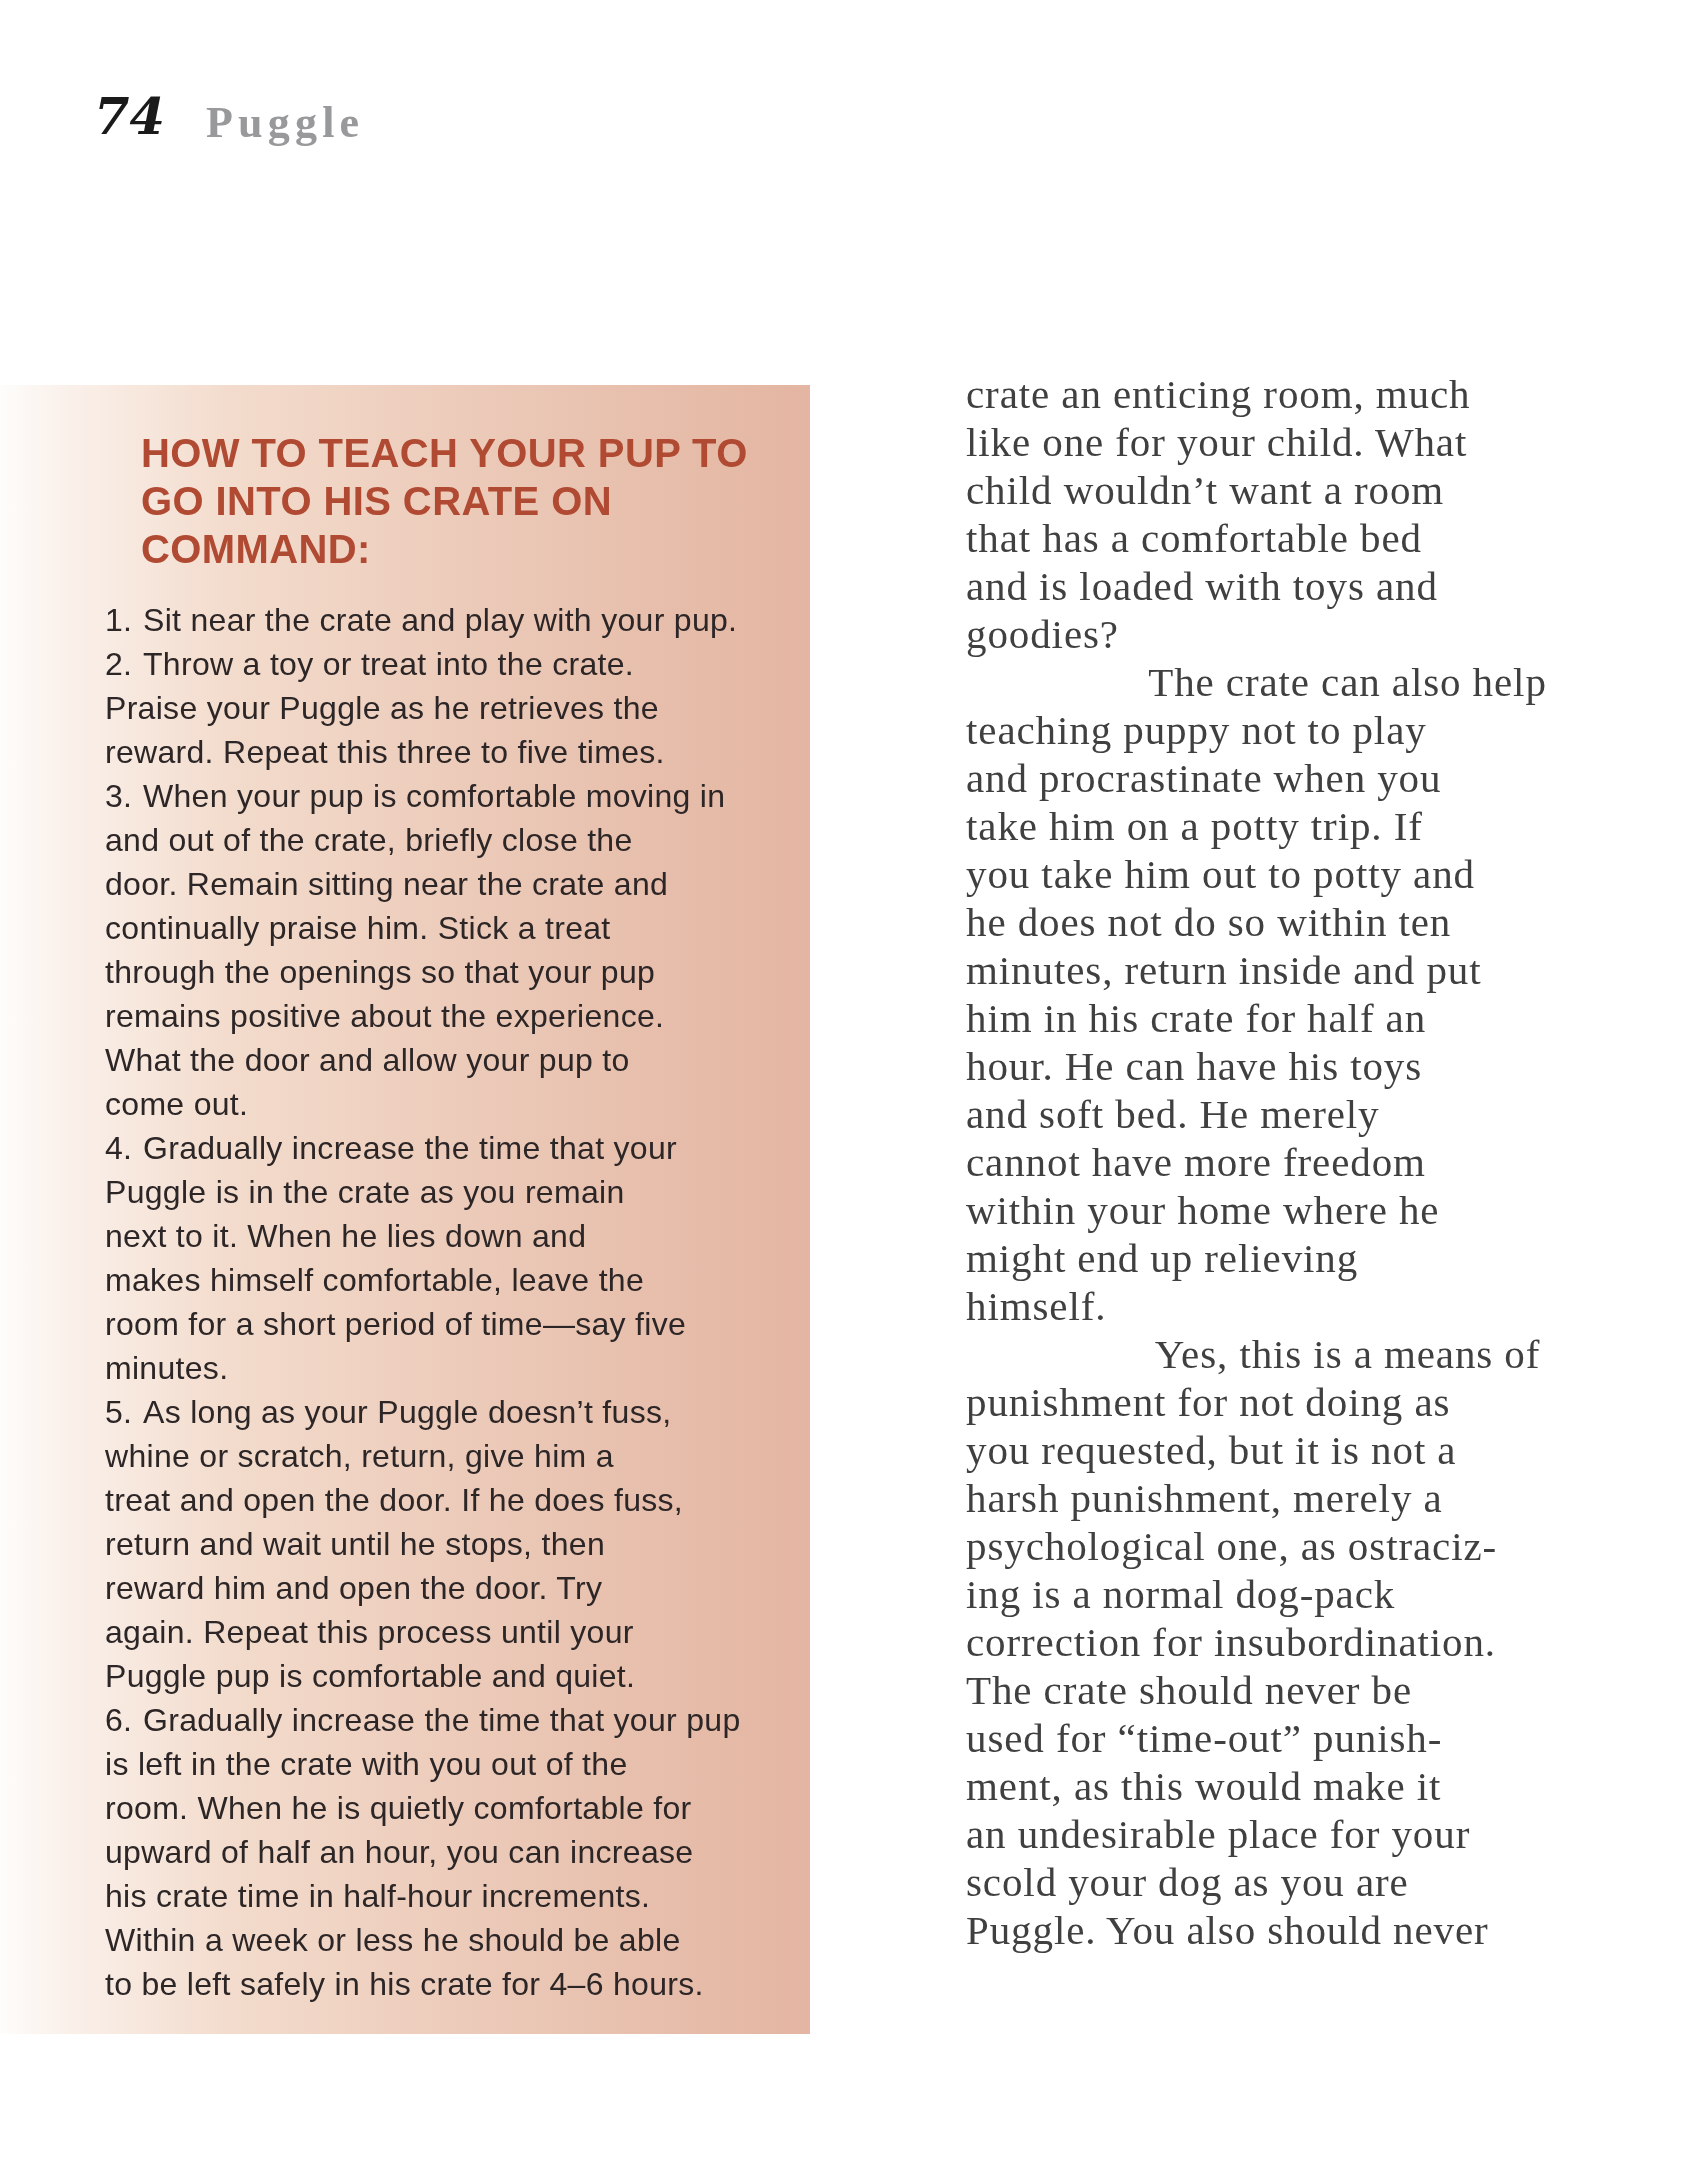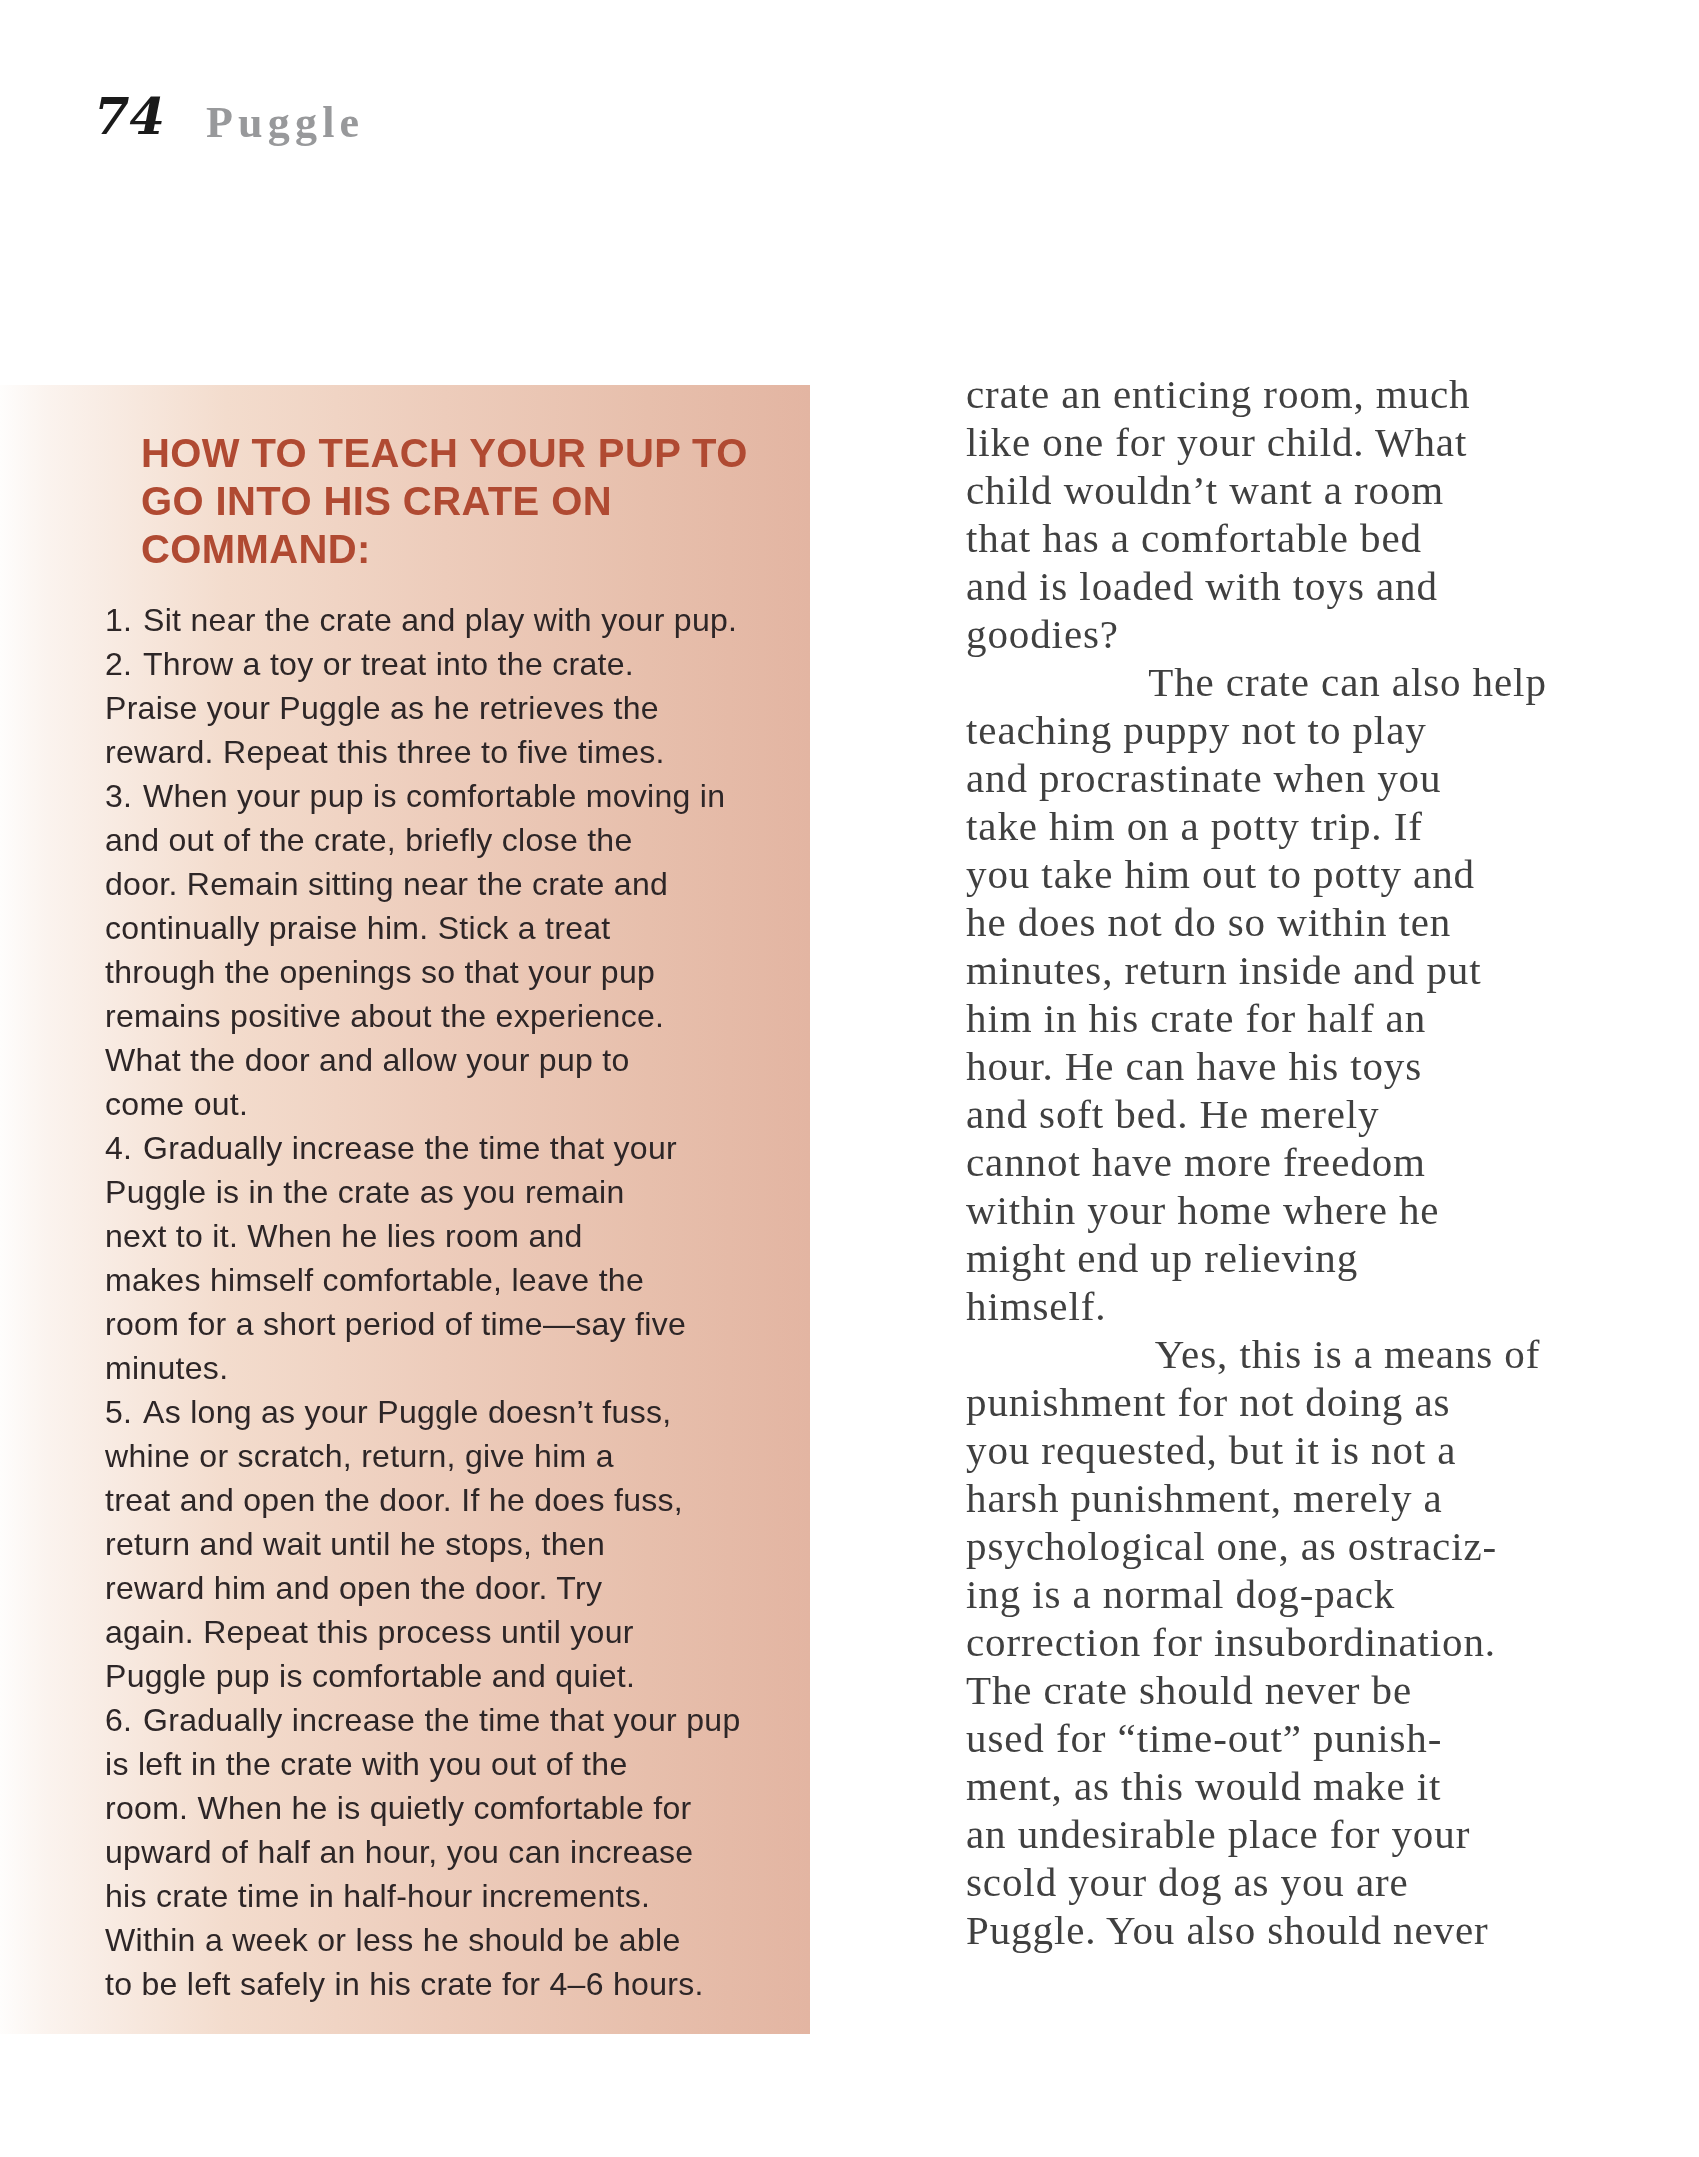--- a/index.html
+++ b/index.html
@@ -57,21 +57,21 @@
         <div class="line first"><span class="num">3.</span>When your pup is comfortable moving in</div>
         <div class="line">and out of the crate, briefly close the</div>
         <div class="line">door. Remain sitting near the crate and</div>
         <div class="line">continually praise him. Stick a treat</div>
         <div class="line">through the openings so that your pup</div>
         <div class="line">remains positive about the experience.</div>
         <div class="line">What the door and allow your pup to</div>
         <div class="line">come out.</div>
         <div class="line first"><span class="num">4.</span>Gradually increase the time that your</div>
         <div class="line">Puggle is in the crate as you remain</div>
-        <div class="line">next to it. When he lies room and</div>
+        <div class="line">next to it. When he lies down and</div>
         <div class="line">makes himself comfortable, leave the</div>
         <div class="line">room for a short period of time—say five</div>
         <div class="line">minutes.</div>
         <div class="line first"><span class="num">5.</span>As long as your Puggle doesn’t fuss,</div>
         <div class="line">whine or scratch, return, give him a</div>
         <div class="line">treat and open the door. If he does fuss,</div>
         <div class="line">return and wait until he stops, then</div>
         <div class="line">reward him and open the door. Try</div>
         <div class="line">again. Repeat this process until your</div>
         <div class="line">Puggle pup is comfortable and quiet.</div>

